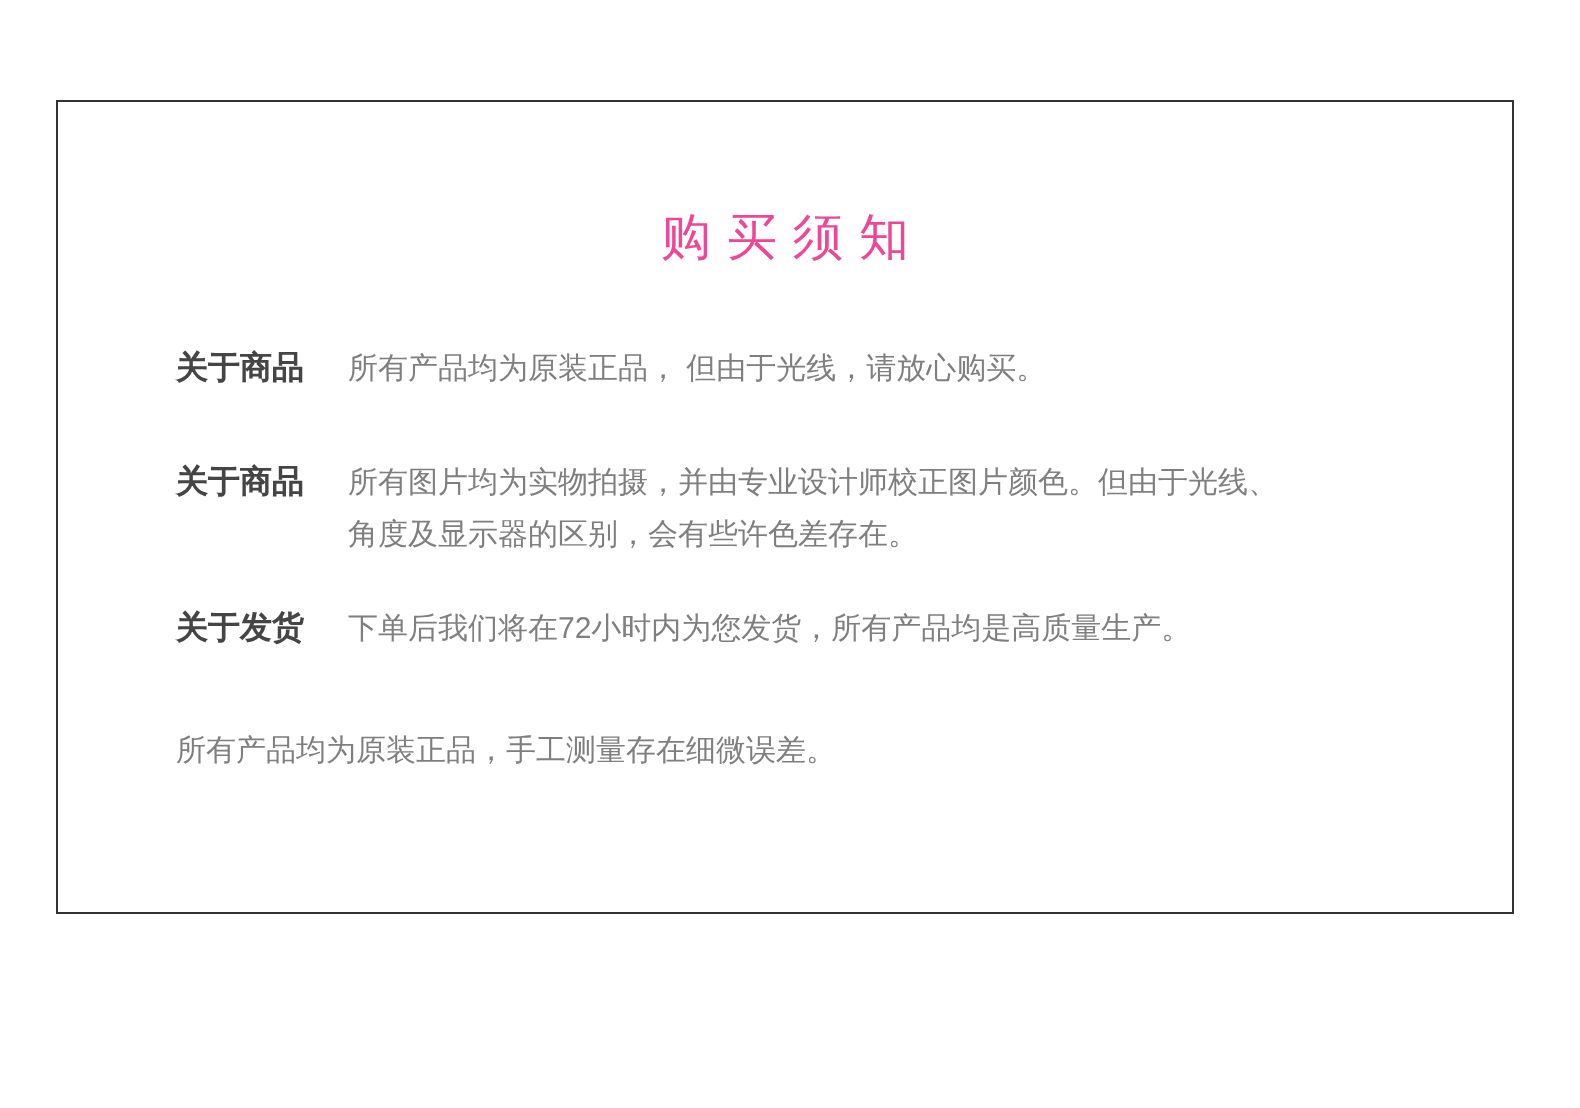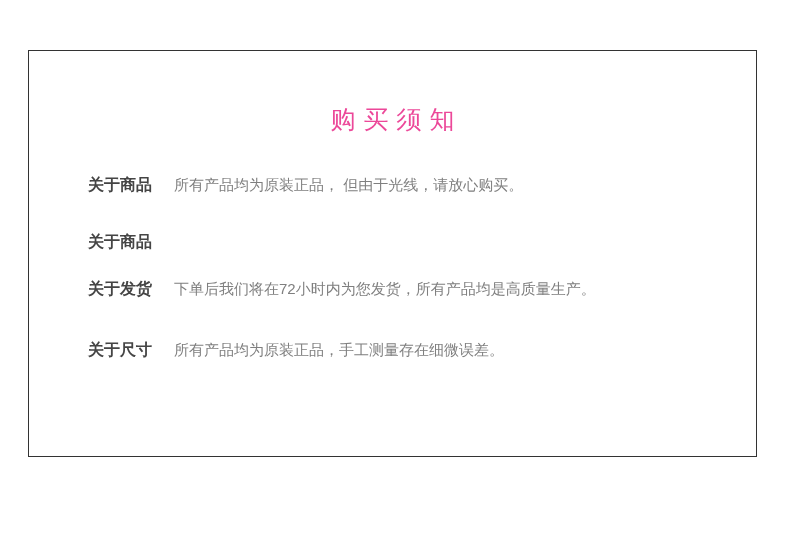--- a/index.html
+++ b/index.html
@@ -78,31 +78,34 @@
 
       <div class="notice-row row-product">
         <div class="row-label">关于商品</div>
         <div class="row-text">
           <div class="text-line">所有产品均为原装正品， 但由于光线，请放心购买。</div>
         </div>
       </div>
 
       <div class="notice-row row-image">
         <div class="row-label">关于商品</div>
+        <div class="row-text">
+          <div class="text-line">所有图片均为实物拍摄，并由专业设计师校正图片颜色。但由于光线、</div>
+          <div class="text-line">角度及显示器的区别，会有些许色差存在。</div>
+        </div>
       </div>
 
       <div class="notice-row row-shipping">
         <div class="row-label">关于发货</div>
         <div class="row-text">
           <div class="text-line">下单后我们将在72小时内为您发货，所有产品均是高质量生产。</div>
         </div>
       </div>
 
       <div class="notice-row row-size">
-        <div class="row-label">关于尺寸</div>
         <div class="row-text">
           <div class="text-line">所有产品均为原装正品，手工测量存在细微误差。</div>
         </div>
       </div>
 
     </div>
   </div>
 </div>
 
 </body></html>

